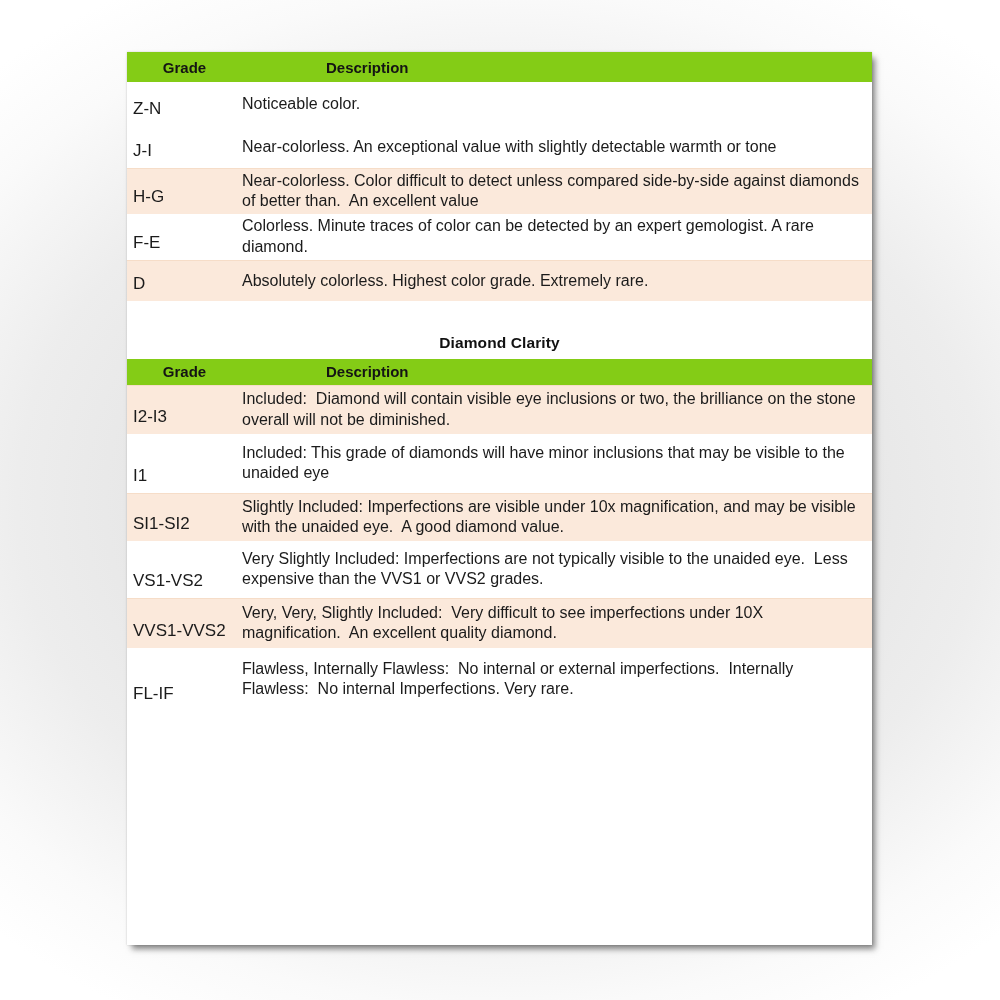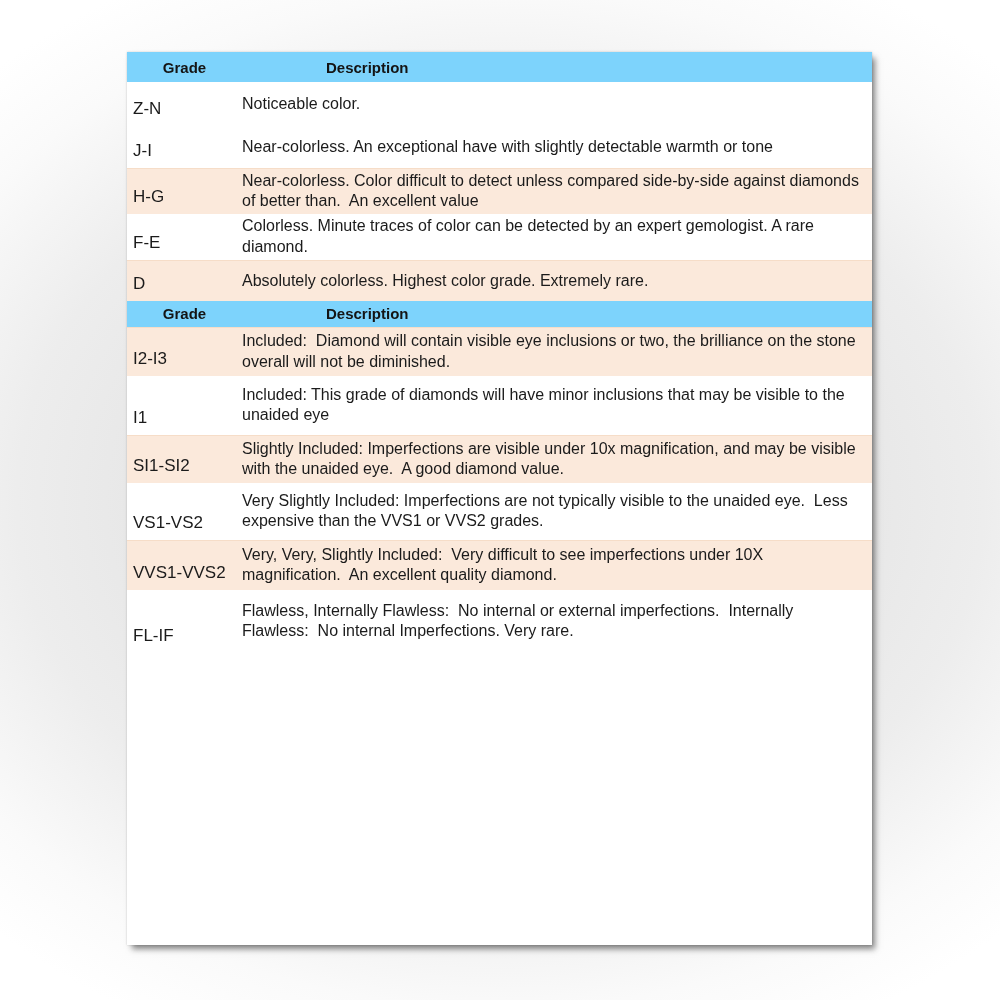--- a/index.html
+++ b/index.html
@@ -22,21 +22,21 @@
     border-collapse:collapse;table-layout:fixed;width:745px;
     color:#1b1b1b;
   }
   .doc-table col.c-grade{width:115px;}
   .table-title{
     text-align:center;font-weight:bold;font-size:15.5px;line-height:20px;
     color:#111;letter-spacing:0.1px;
   }
   .title-color{padding-top:116px;}
   .title-clarity{margin:32px 0 6px 0;}
-  tr.hdr{background:#7dd3fc;border-radius:15px;}
+  tr.hdr{background:#84cc16;border-radius:15px;}
   tr.hdr th{
     font-size:15px;font-weight:bold;color:#141414;
     vertical-align:middle;padding:0;
   }
   tr.hdr th.h-grade{text-align:center;}
   tr.hdr th.h-desc{text-align:left;padding-left:84px;}
   td.grade{
     vertical-align:bottom;padding:0 0 8px 6px;
     font-size:17px;line-height:18px;color:#1b1b1b;
   }
@@ -64,37 +64,38 @@
         <tr class="hdr" style="height:30px">
           <th class="h-grade">Grade</th>
           <th class="h-desc">Description</th>
         </tr>
         <tr class="plain" style="height:44px">
           <td class="grade">Z-N</td>
           <td class="desc">Noticeable color.</td>
         </tr>
         <tr class="plain" style="height:42px">
           <td class="grade">J-I</td>
-          <td class="desc">Near-colorless. An exceptional have with slightly detectable warmth or tone</td>
+          <td class="desc">Near-colorless. An exceptional value with slightly detectable warmth or tone</td>
         </tr>
         <tr class="shaded" style="height:42px">
           <td class="grade">H-G</td>
           <td class="desc">Near-colorless. Color difficult to detect unless compared side-by-side against diamonds of better than.  An excellent value</td>
         </tr>
         <tr class="plain" style="height:47px">
           <td class="grade">F-E</td>
           <td class="desc">Colorless. Minute traces of color can be detected by an expert gemologist. A rare diamond.</td>
         </tr>
         <tr class="shaded" style="height:40px">
           <td class="grade">D</td>
           <td class="desc">Absolutely colorless. Highest color grade. Extremely rare.</td>
         </tr>
       </tbody>
     </table>
 
+    <div class="table-title title-clarity">Diamond Clarity</div>
 
     <table class="doc-table">
       <colgroup>
           <col class="c-grade">
           <col class="c-desc">
         </colgroup>
       <tbody>
         <tr class="hdr" style="height:27px">
           <th class="h-grade">Grade</th>
           <th class="h-desc">Description</th>

